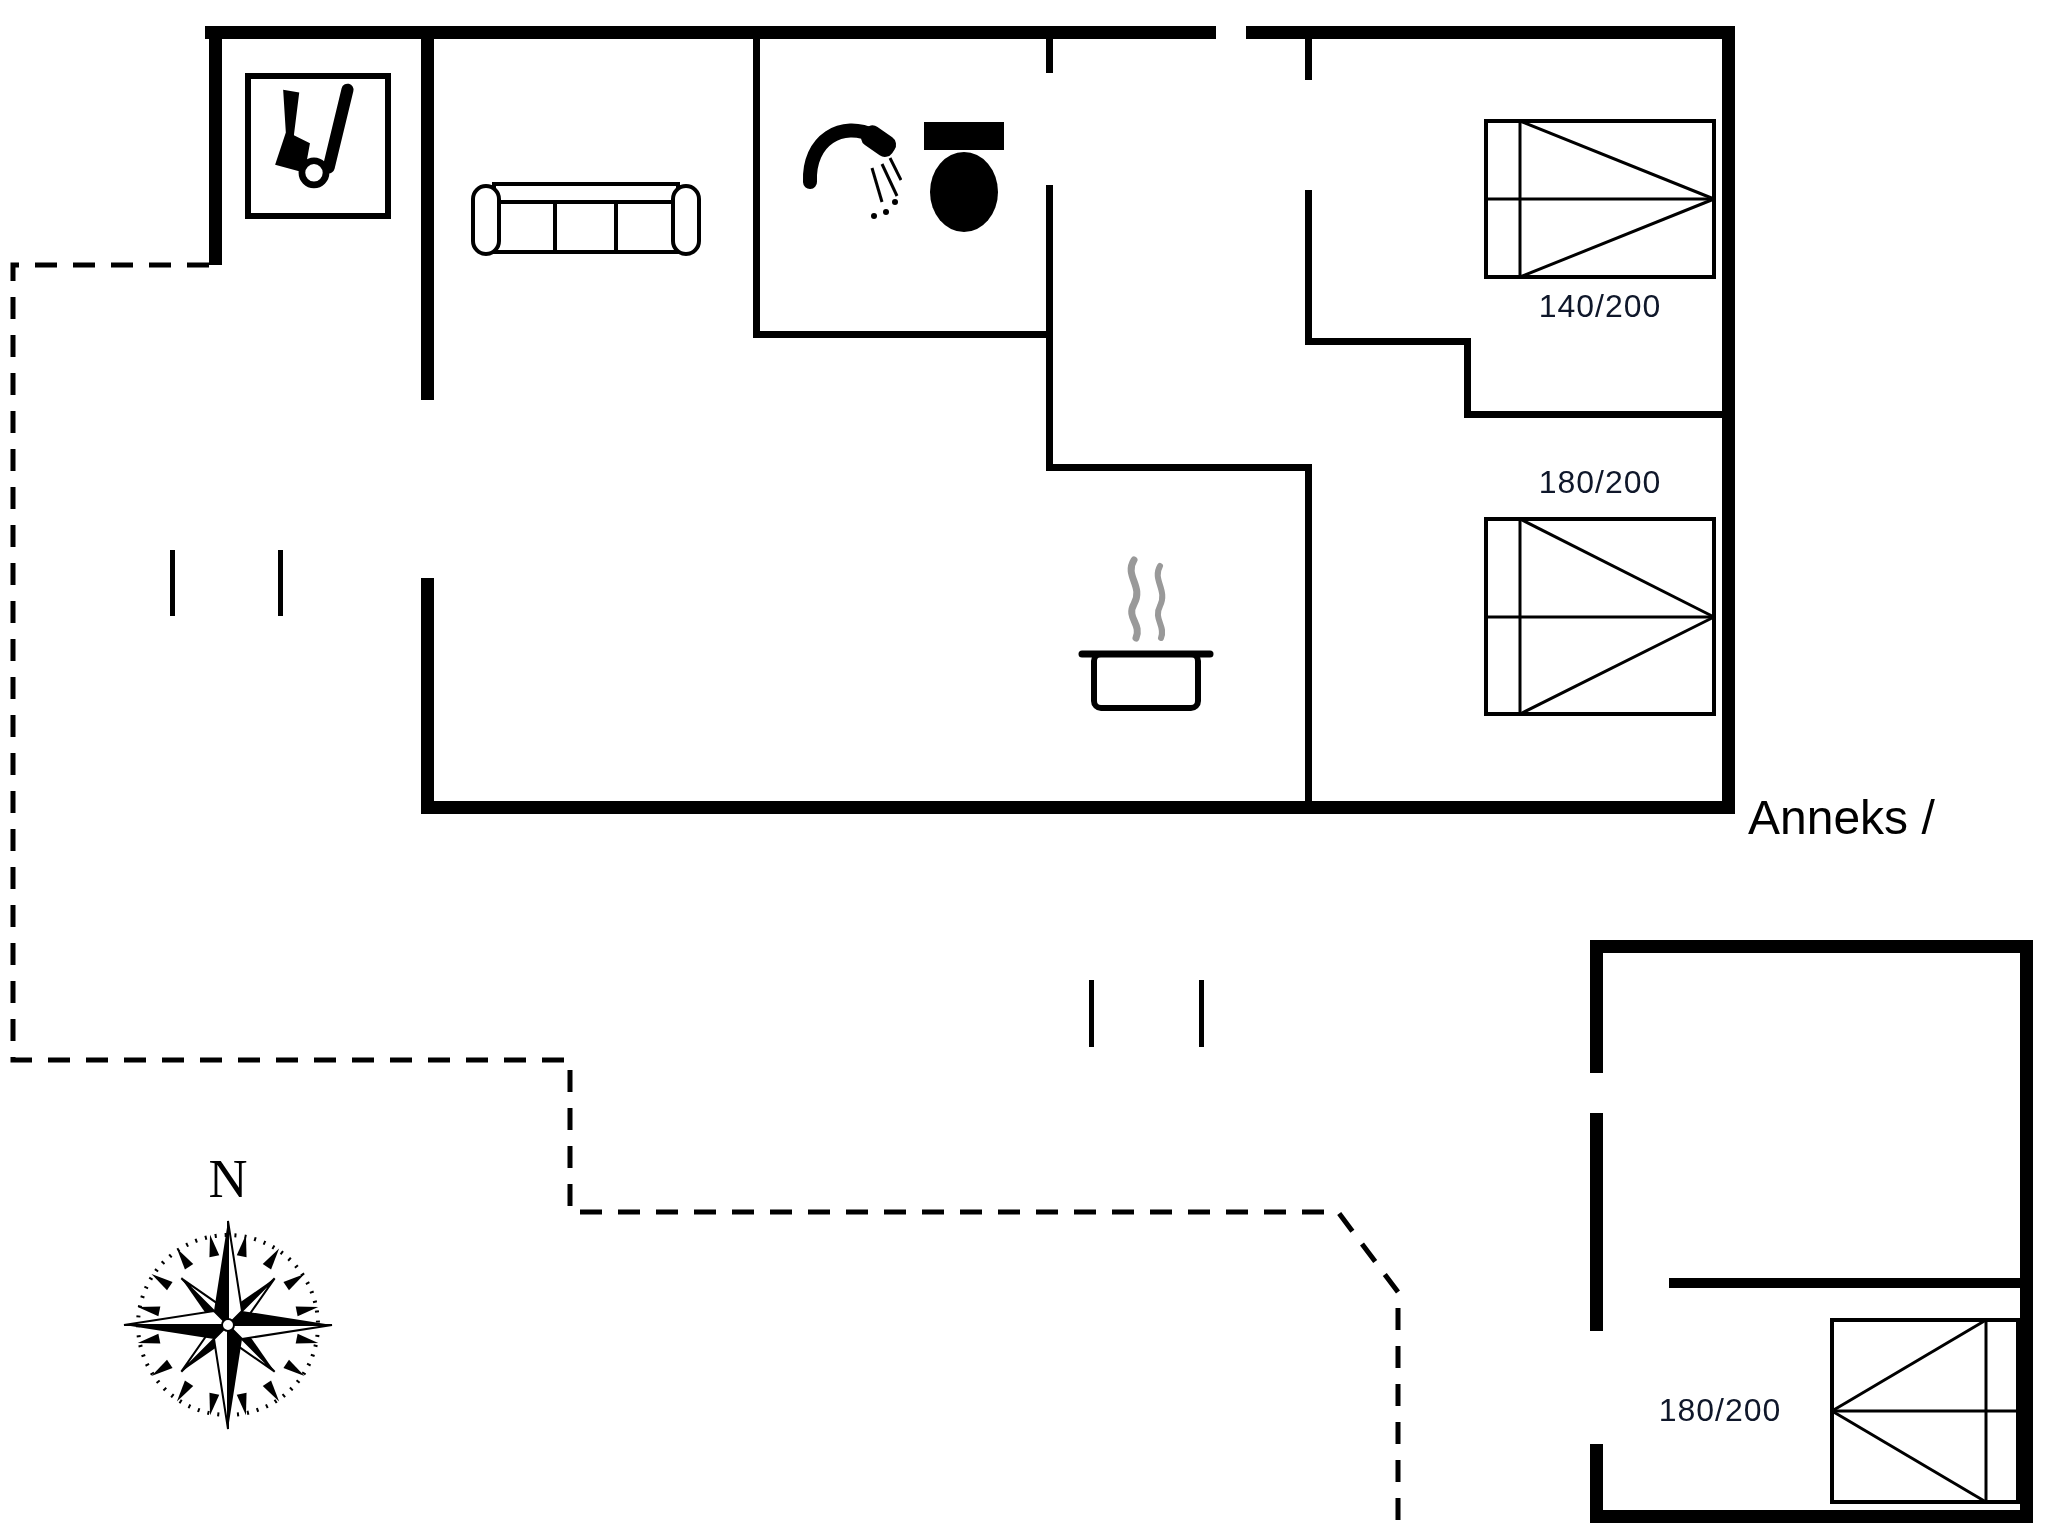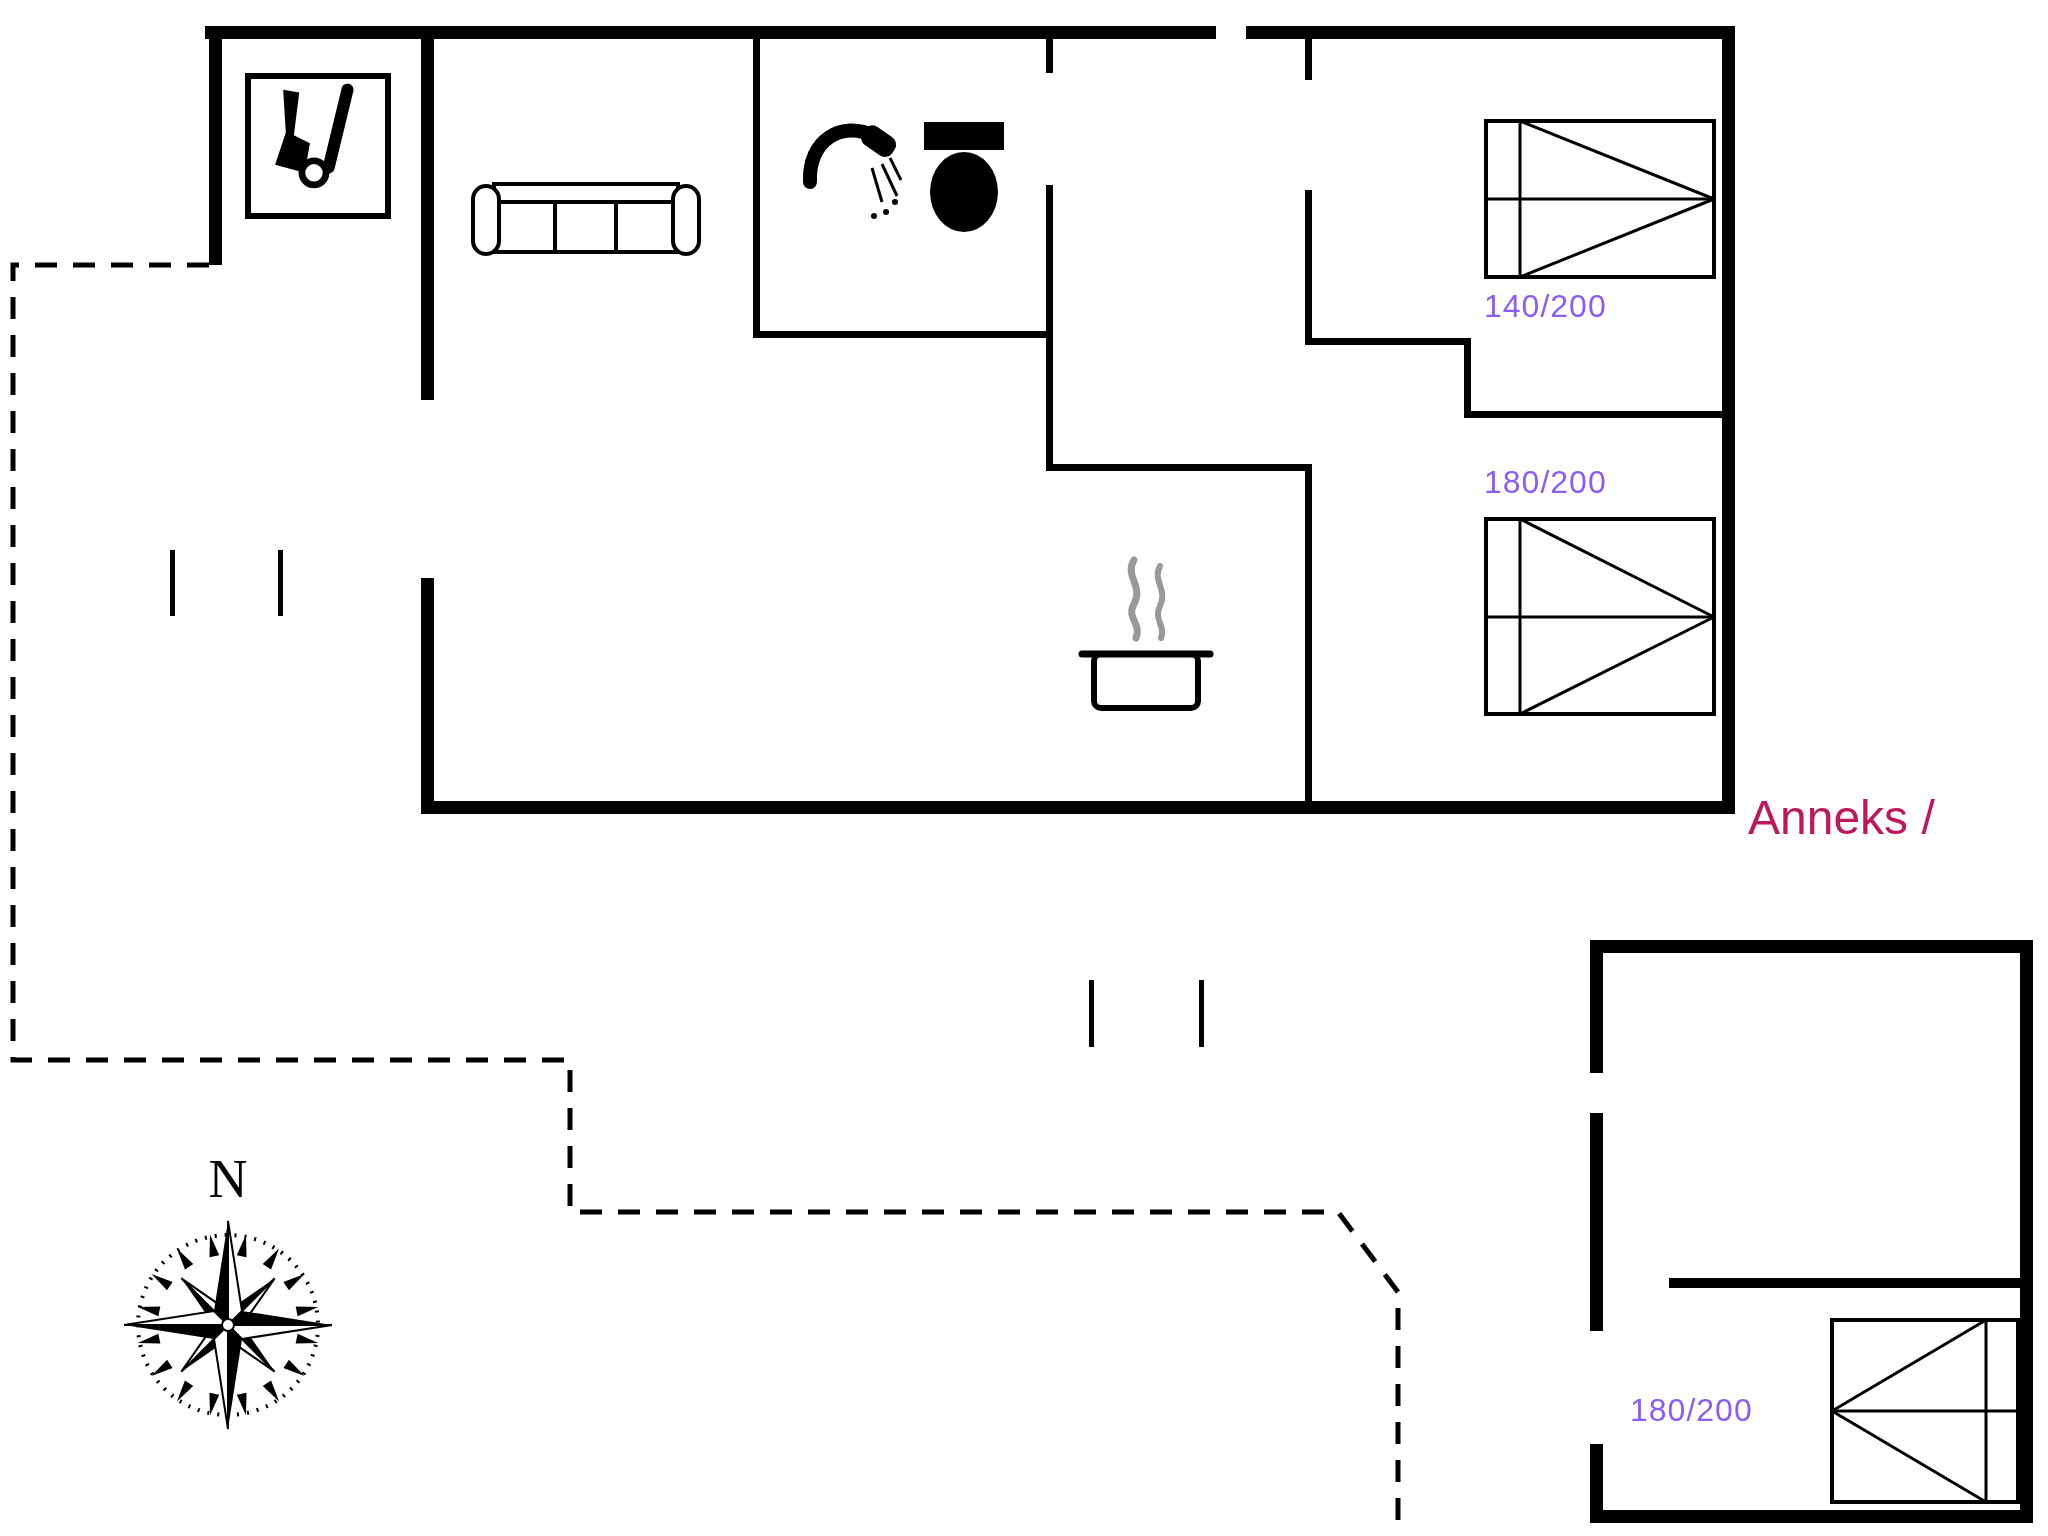--- a/index.html
+++ b/index.html
@@ -1,21 +1,21 @@
 <!DOCTYPE html>
 <html><head>
 <meta charset="utf-8">
 <style>
   html,body{margin:0;padding:0;background:#fff;}
   #plan{position:relative;width:2048px;height:1536px;background:#ffffff;
         font-family:"Liberation Sans",sans-serif;color:#000;overflow:hidden;}
   .wall{position:absolute;background:#000;}
   .abs{position:absolute;}
-  .lbl{position:absolute;text-align:left;font-size:32px;color:#8b5cf6;letter-spacing:1px;}
-  .bigtxt{position:absolute;font-size:48px;color:#be185d;line-height:1.25;}
+  .lbl{position:absolute;text-align:center;font-size:32px;color:#0f172a;letter-spacing:1px;}
+  .bigtxt{position:absolute;font-size:48px;color:#000000;line-height:1.25;}
   .north{position:absolute;font-family:"Liberation Serif",serif;font-size:54px;text-align:center;}
   svg{display:block;}
 </style>
 </head>
 <body>
 
 <div id="plan">
 
   <svg class="abs" style="left:0;top:0" width="2048" height="1536" viewBox="0 0 2048 1536">
     <polyline points="209,265 13,265 13,1060 570,1060 570,1212 1338,1212 1398,1292 1398,1523" fill="none" stroke="#000" stroke-width="5" stroke-dasharray="22 16"></polyline>

